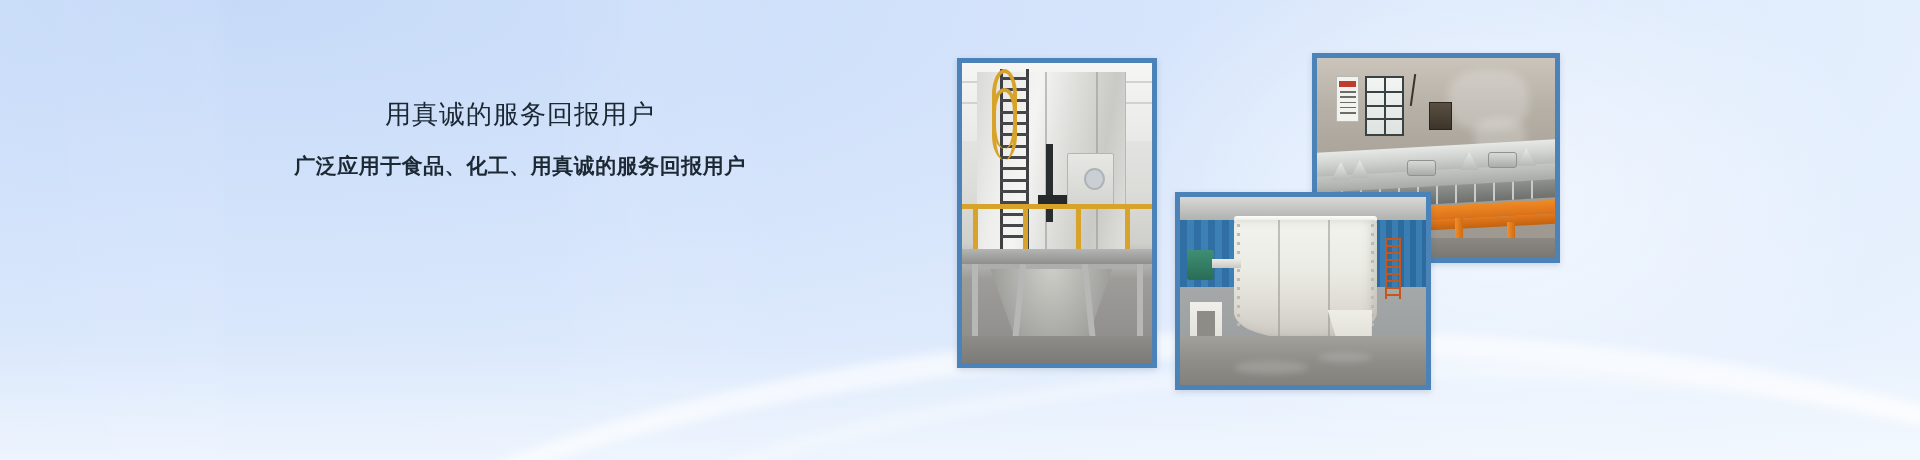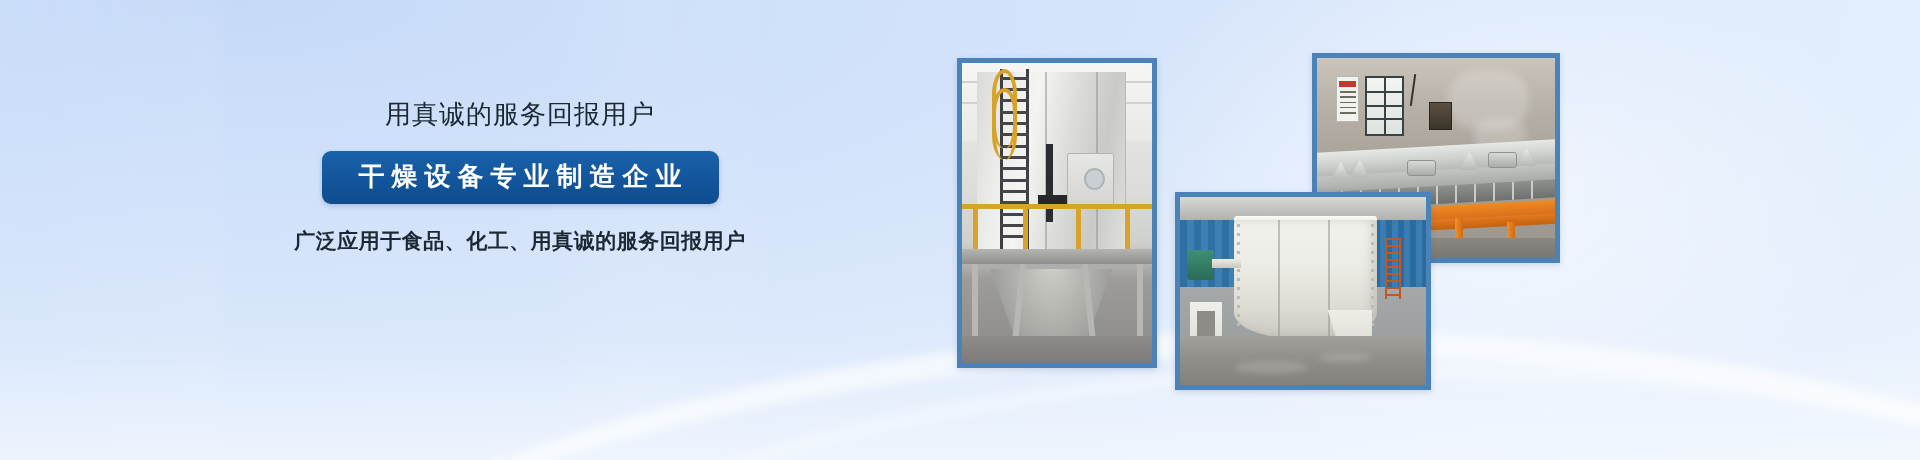--- a/index.html
+++ b/index.html
@@ -210,23 +210,20 @@
 <div id="banner">
 
   <div class="bg-bands"></div>
   <div class="bg-glow"></div>
   <div class="swoosh"></div>
   <div class="swoosh2"></div>
   <div class="bottom-fade"></div>
 
   <div id="text-block">
     <h1 id="headline">用真诚的服务回报用户</h1>
-    <div id="pill">
-      <span id="pill-label">干燥设备专业制造企业</span>
-    </div>
     <p id="subline">广泛应用于食品、化工、用真诚的服务回报用户</p>
   </div>
 
   <div class="frame" id="frame-spray-dryer">
     <div class="photo">
       <div class="sd-ceiling"></div>
       <div class="sd-ceil-line" style="top:6%"></div>
       <div class="sd-ceil-line" style="top:13%"></div>
 
       <div class="sd-tank">

